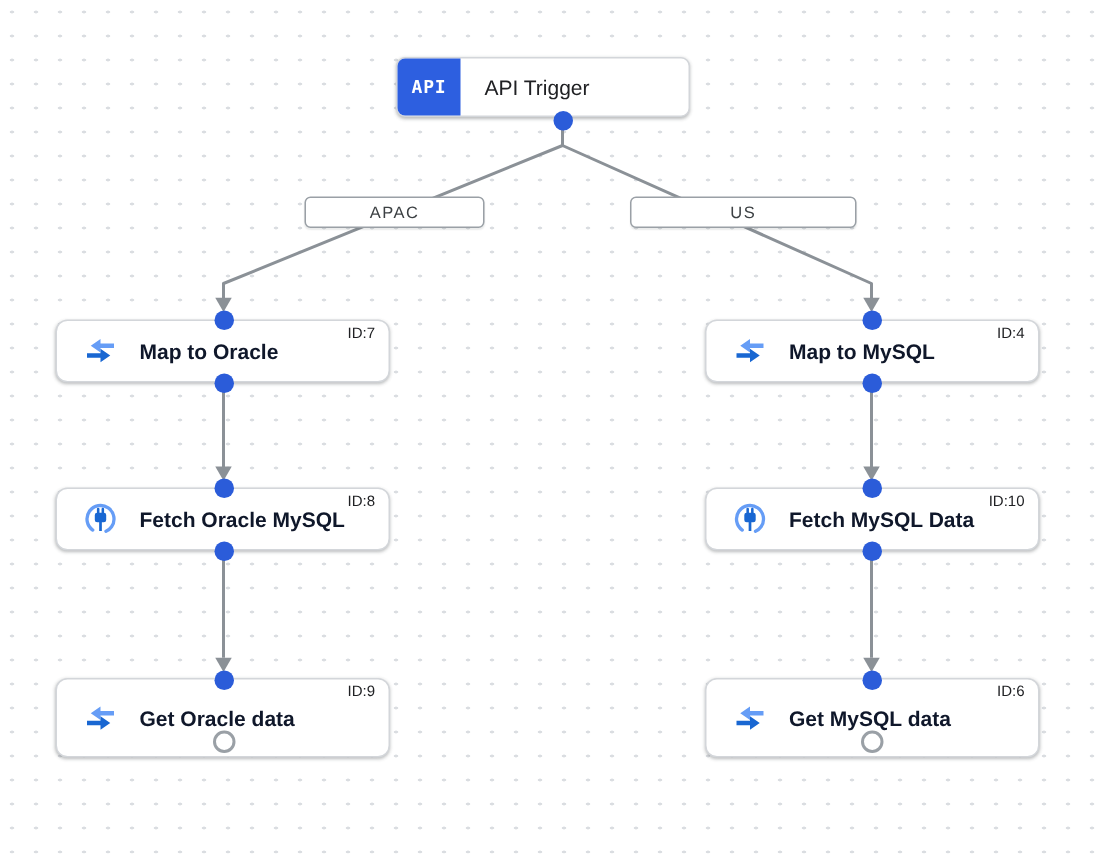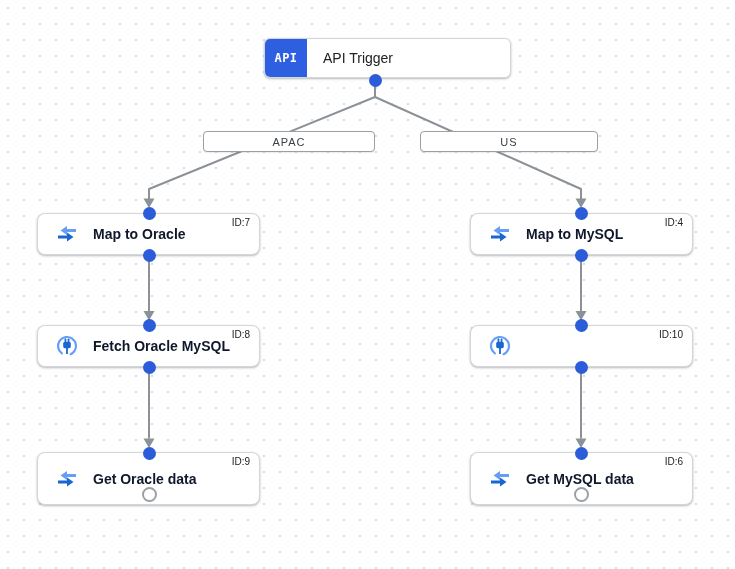--- a/index.html
+++ b/index.html
@@ -11,21 +11,21 @@
   .canvas{
     position:relative;width:735px;height:569px;
     background-color:#ffffff;
     background-image:radial-gradient(1.8px 1.2px at 8px 8px, #dadde1 60%, rgba(255,255,255,0) 100%);
     background-size:16px 16px;
   }
   svg.edges{position:absolute;left:0;top:0;width:735px;height:569px;pointer-events:none;}
 
   
   .trigger{
-    position:absolute;left:264px;top:38px;width:247px;height:40px;
+    position:absolute;left:264px;top:38px;width:196px;height:40px;
     background:#fff;border:1px solid #d3d6da;border-radius:6px;
     box-shadow:0 1px 2px rgba(60,64,67,.25),0 1px 3px rgba(60,64,67,.12);
     display:flex;align-items:stretch;box-sizing:border-box;cursor:pointer;
   }
   .trigger .badge{
     width:42px;background:#2d5fe0;color:#fff;
     border-radius:5px 0 0 5px;
     display:flex;align-items:center;justify-content:center;
     font-family:"DejaVu Sans Mono", monospace;font-size:12px;font-weight:bold;
     letter-spacing:0.5px;
@@ -49,22 +49,22 @@
   .row-1{top:213px;} .row-2{top:325px;} .row-3{top:452px;height:53px;align-items:center;}
 
   
   .edge-label{
     position:absolute;top:131px;height:21px;box-sizing:border-box;
     background:#fff;border:1px solid #9aa0a6;border-radius:4px;
     display:flex;align-items:center;justify-content:center;
     font-size:11px;letter-spacing:1px;color:#3c4043;cursor:pointer;
     box-shadow:0 1px 1px rgba(60,64,67,.1);
   }
-  .edge-label.apac{left:203px;width:172px;}
-  .edge-label.us{left:420px;width:178px;}
+  .edge-label.apac{left:203px;width:120px;}
+  .edge-label.us{left:420px;width:151px;}
 
   
   .dot{
     position:absolute;width:13px;height:13px;border-radius:50%;
     background:#2b5cd9;cursor:pointer;
   }
   .dot.end{background:#fff;border:2px solid #9aa0a6;width:11px;height:11px;}
 </style>
 </head>
 <body>
@@ -152,20 +152,21 @@
   <div class="node col-r row-2">
     <span class="icon">
       <svg width="22" height="22" viewBox="0 0 22 22">
         <circle cx="11" cy="11" r="9" fill="none" stroke="#669df6" stroke-width="2.2" stroke-dasharray="47 10" transform="rotate(125 11 11)" stroke-linecap="round"></circle>
         <rect x="8.6" y="3.5" width="1.7" height="4" rx="0.8" fill="#1967d2"></rect>
         <rect x="11.7" y="3.5" width="1.7" height="4" rx="0.8" fill="#1967d2"></rect>
         <rect x="7.2" y="6.8" width="7.6" height="6.4" rx="1.6" fill="#1967d2"></rect>
         <rect x="10.1" y="13" width="1.8" height="6" fill="#1967d2"></rect>
       </svg>
     </span>
+    <span class="nlabel">Fetch MySQL Data</span>
     <span class="nid">ID:10</span>
   </div>
 
   <div class="node col-r row-3">
     <span class="icon">
       <svg width="22" height="18" viewBox="0 0 22 18">
         <path d="M20,4 h-9 v-3 l-6.5,4.5 6.5,4.5 v-3 h9 z" fill="#669df6"></path>
         <path d="M2,10.5 h9 v-3 l6.5,4.5 -6.5,4.5 v-3 h-9 z" fill="#1967d2"></path>
       </svg>
     </span>

